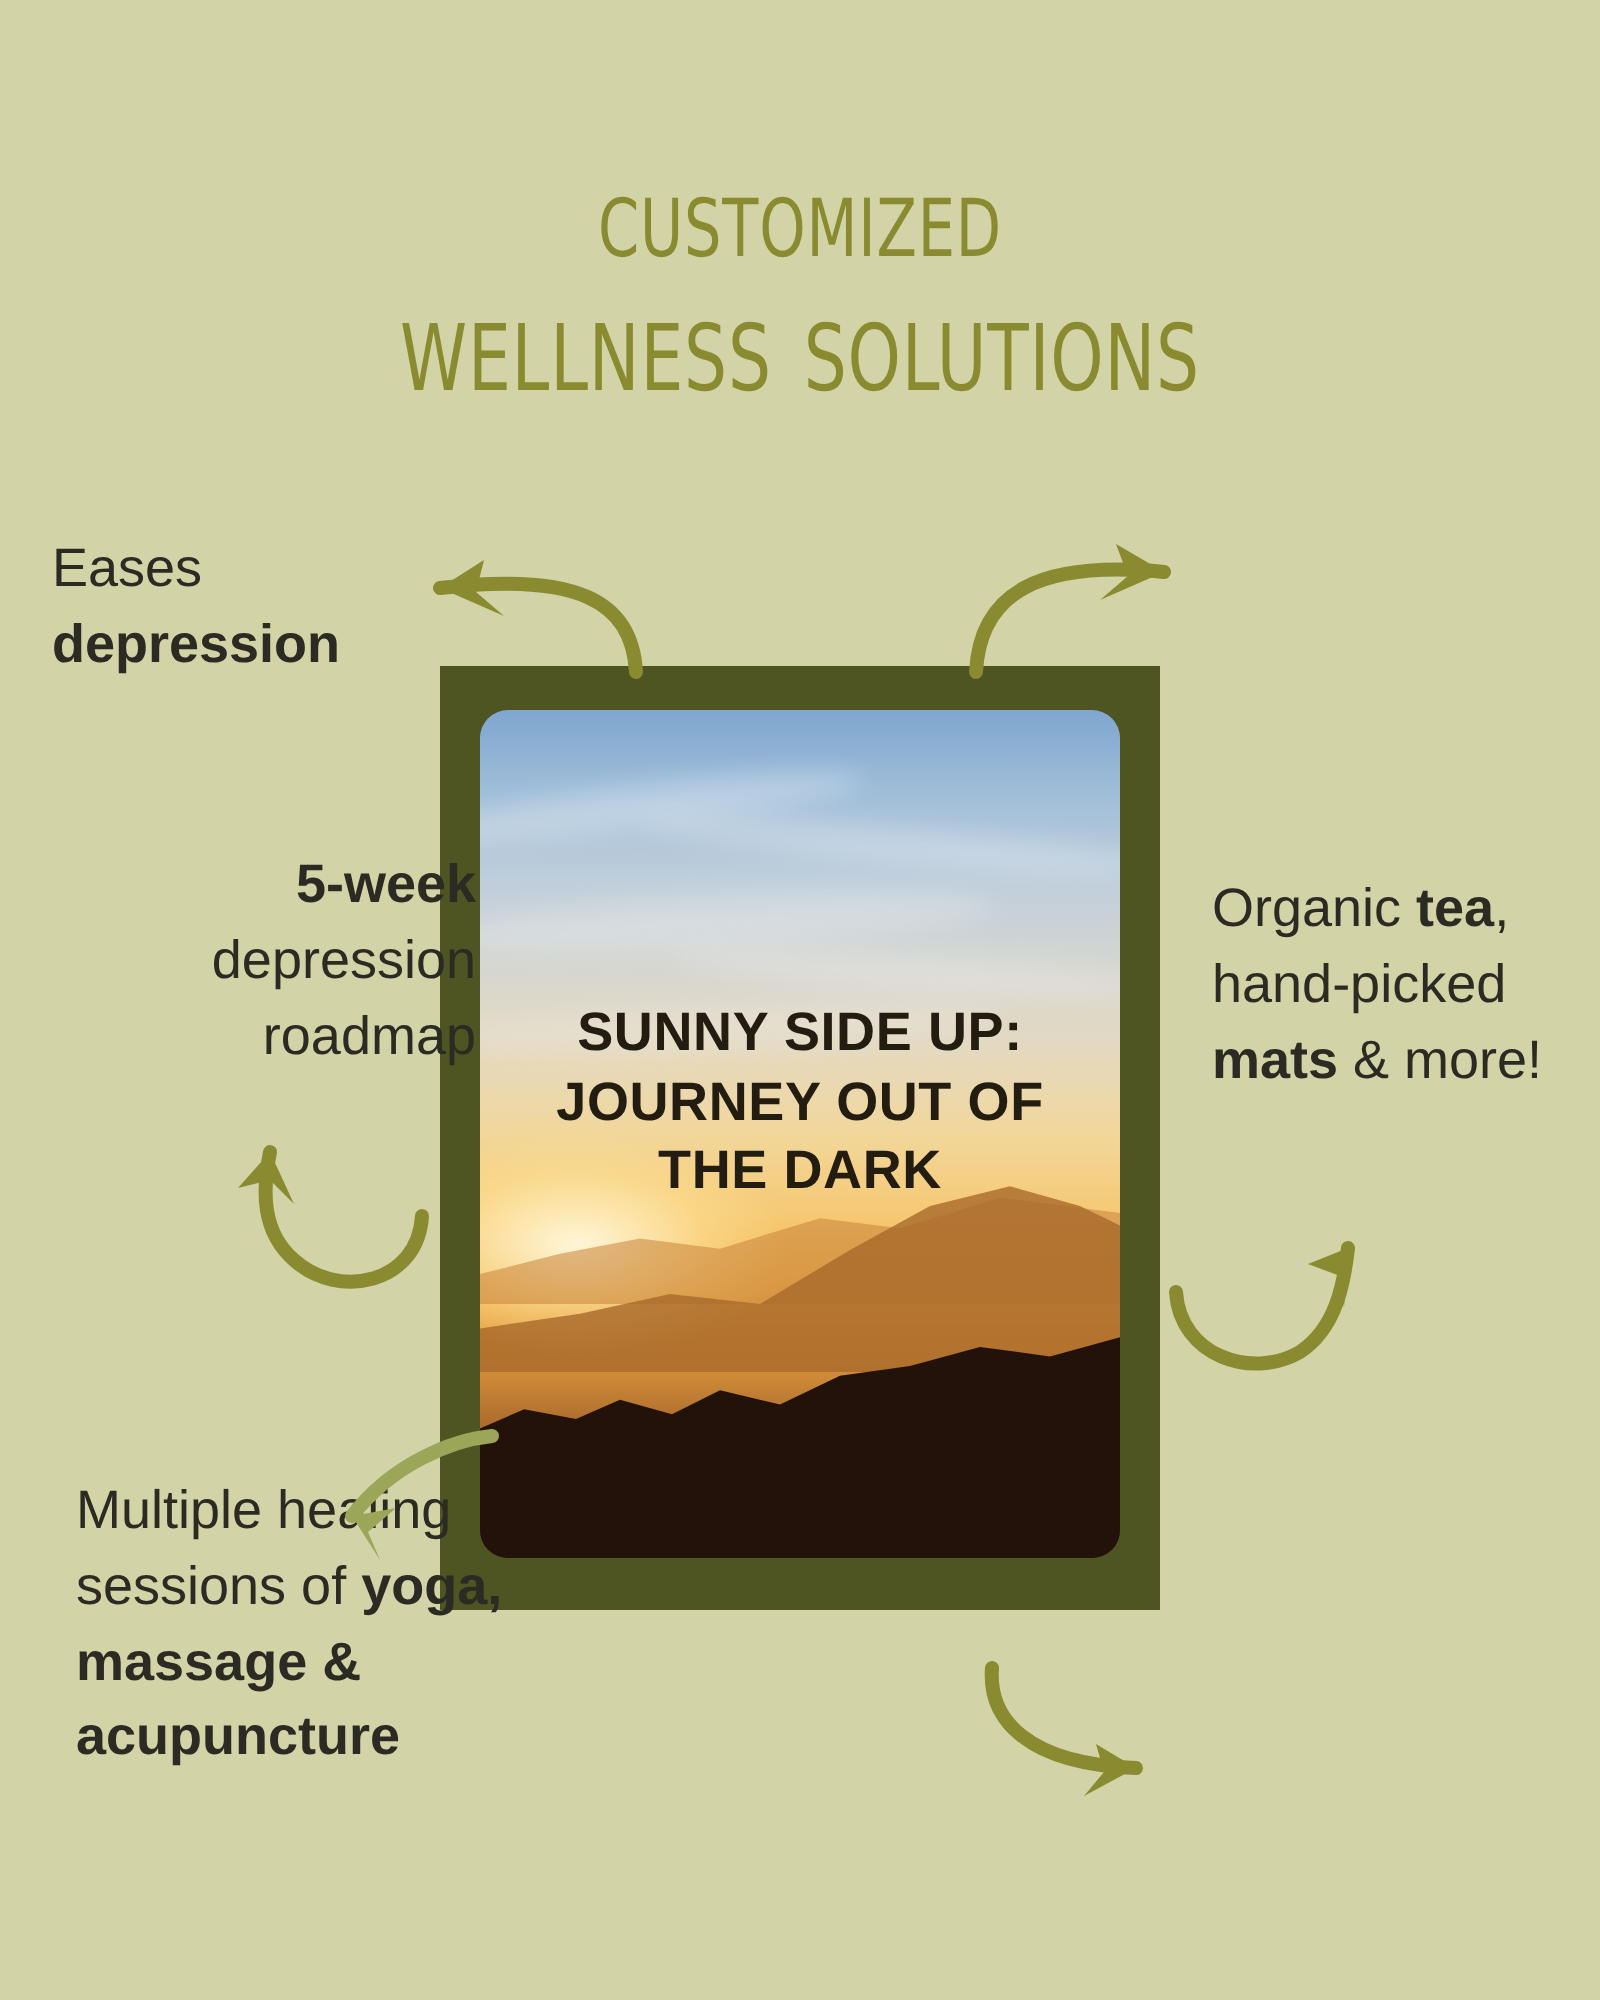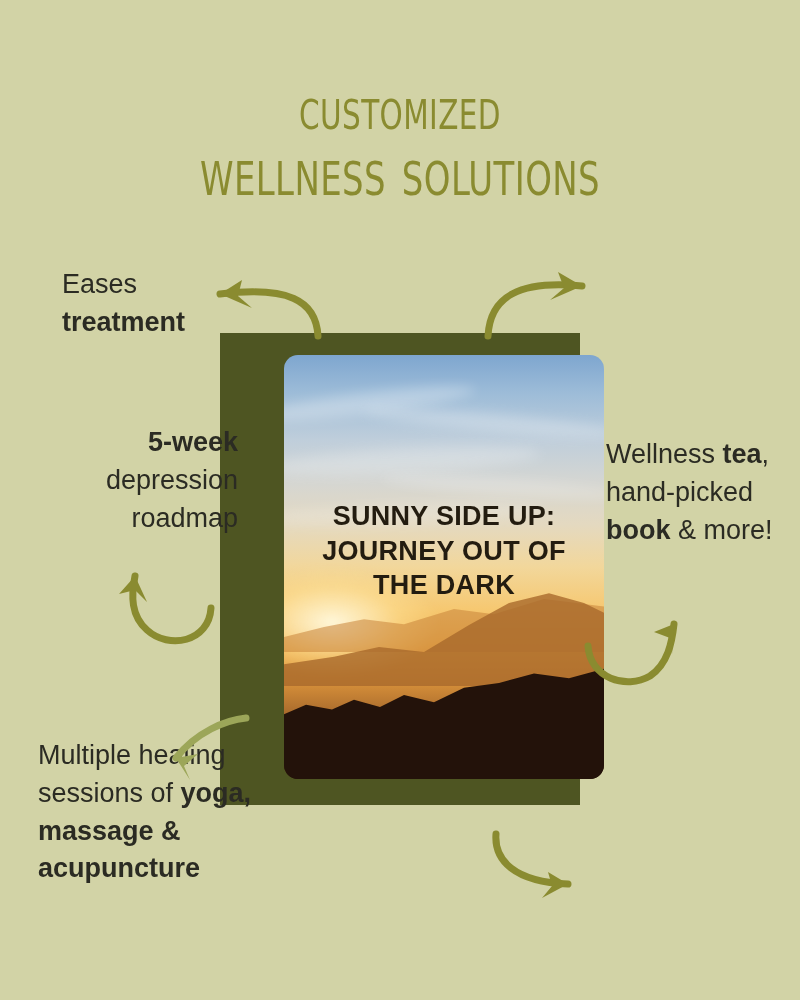--- a/index.html
+++ b/index.html
@@ -77,21 +77,20 @@
       #d5d6d2 30%,
       #e4d9c0 40%,
       #f2d79b 50%,
       #f6c871 60%,
       #eeae4c 69%,
       #d8913a 77%,
       #a7692c 85%,
       #5d3518 93%,
       #2b1608 100%
     );
-    margin-left: 44px;
   }
   
   .cloud {
     position: absolute;
     background: rgba(255,255,255,0.55);
     border-radius: 50%;
     filter: blur(6px);
   }
   .c1 { left: -10%; top: 9%;  width: 70%; height: 5%;  transform: rotate(-7deg); opacity: .5; }
   .c2 { left: 25%;  top: 14%; width: 80%; height: 4%;  transform: rotate(5deg);  opacity: .45; }
@@ -140,21 +139,21 @@
   
   .callout {
     position: absolute;
     color: #2b2b23;
     font-family: "Liberation Sans", sans-serif;
     font-size: 27px;
     line-height: 1.40;
   }
   .callout b { font-weight: bold; }
 
-  .cal-depression   { left: 26px;  top: 266px;  width: 210px; margin-left: 36px; }
+  .cal-depression   { left: 26px;  top: 266px;  width: 210px; }
   .cal-roadmap      { left: 38px;  top: 424px;  width: 200px; text-align: right; }
   .cal-sessions     { left: 38px;  top: 737px;  width: 240px; }
   .cal-location     { left: 604px; top: 258px;  width: 190px; font-weight: bold; }
   .cal-goodies      { left: 606px; top: 436px;  width: 190px; }
   .cal-discount     { left: 606px; top: 782px;  width: 190px; }
 
   
   .arrow {
     position: absolute;
     pointer-events: none;
@@ -195,35 +194,35 @@
           <path d="M0,66 L22,58 L48,62 L70,54 L96,60 L120,50 L150,56 L180,44 L215,40 L250,32 L285,36 L320,28 L320,120 L0,120 Z" fill="#23120a"></path>
         </svg>
       </div>
 
       <div class="card-title">SUNNY SIDE UP: JOURNEY OUT OF THE DARK</div>
     </div>
   </div>
 
   <div class="callout cal-depression">
     <span>Eases</span><br>
-    <b>treatment</b>
+    <b>depression</b>
   </div>
 
   <div class="callout cal-roadmap">
     <b>5-week</b><br>
     <span>depression roadmap</span>
   </div>
 
   <div class="callout cal-sessions">
     <span>Multiple healing sessions of </span><b>yoga, massage &amp; acupuncture</b>
   </div>
 
 
   <div class="callout cal-goodies">
-    <span>Wellness </span><b>tea</b><span>, hand-picked </span><b>book</b><span> &amp; more!</span>
+    <span>Organic </span><b>tea</b><span>, hand-picked </span><b>mats</b><span> &amp; more!</span>
   </div>
 
 
   <div class="arrow" style="left:190px; top:272px;">
     <svg width="140" height="70" viewBox="0 0 140 70">
       <path d="M128,64 C126,28 98,14 30,22" stroke="#8a8b30" stroke-width="7" fill="none" stroke-linecap="round"></path>
       <path d="M30,22 L52,8 L48,24 L62,36 Z" fill="#8a8b30"></path>
     </svg>
   </div>
 

